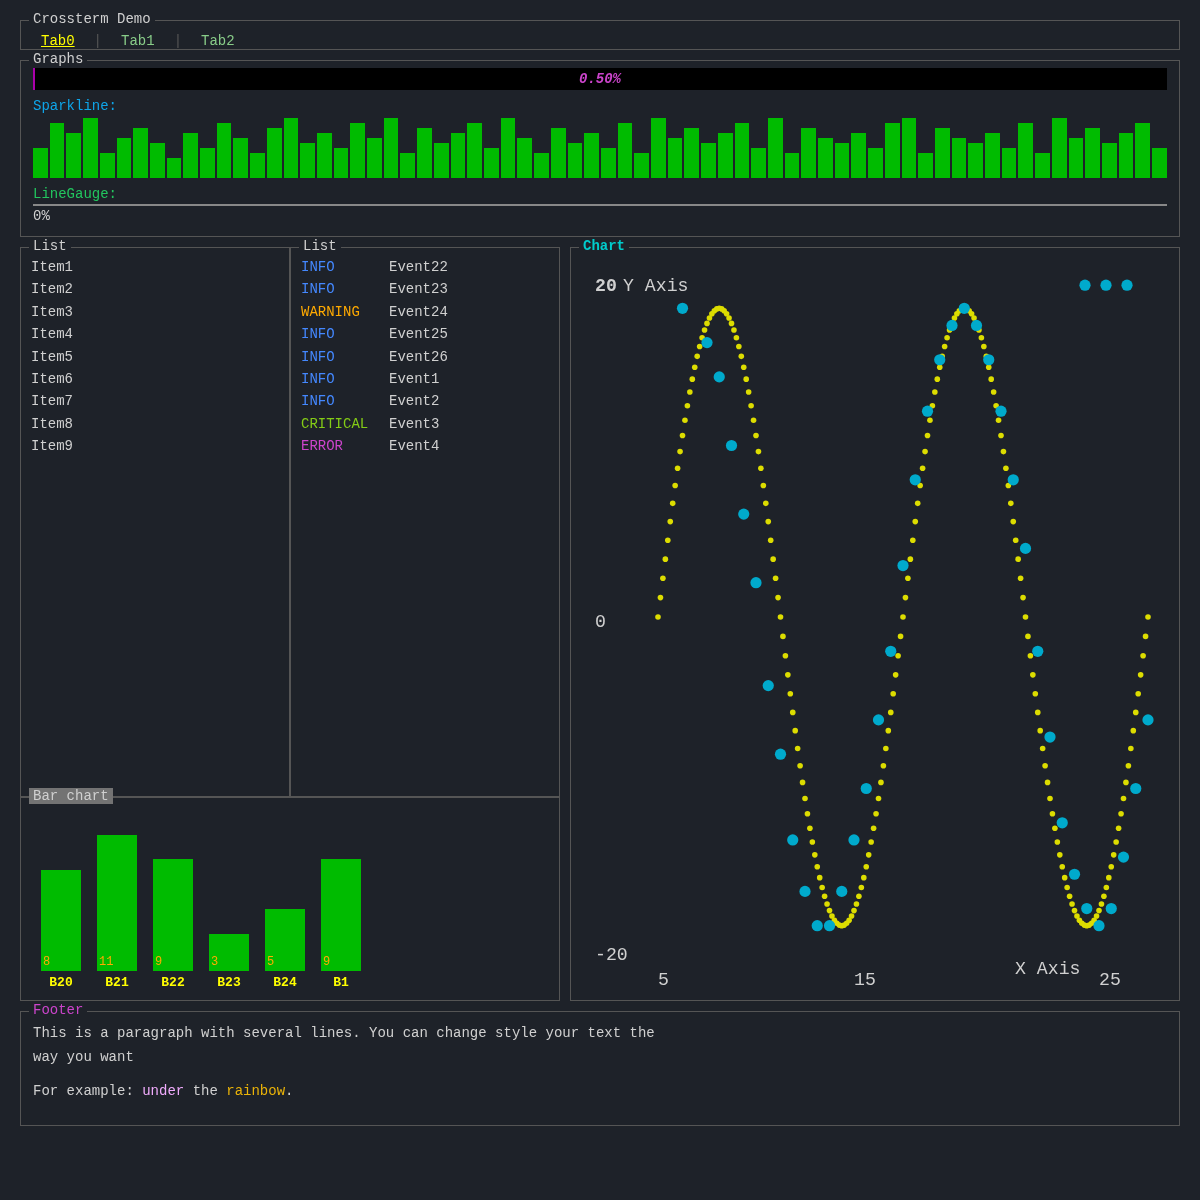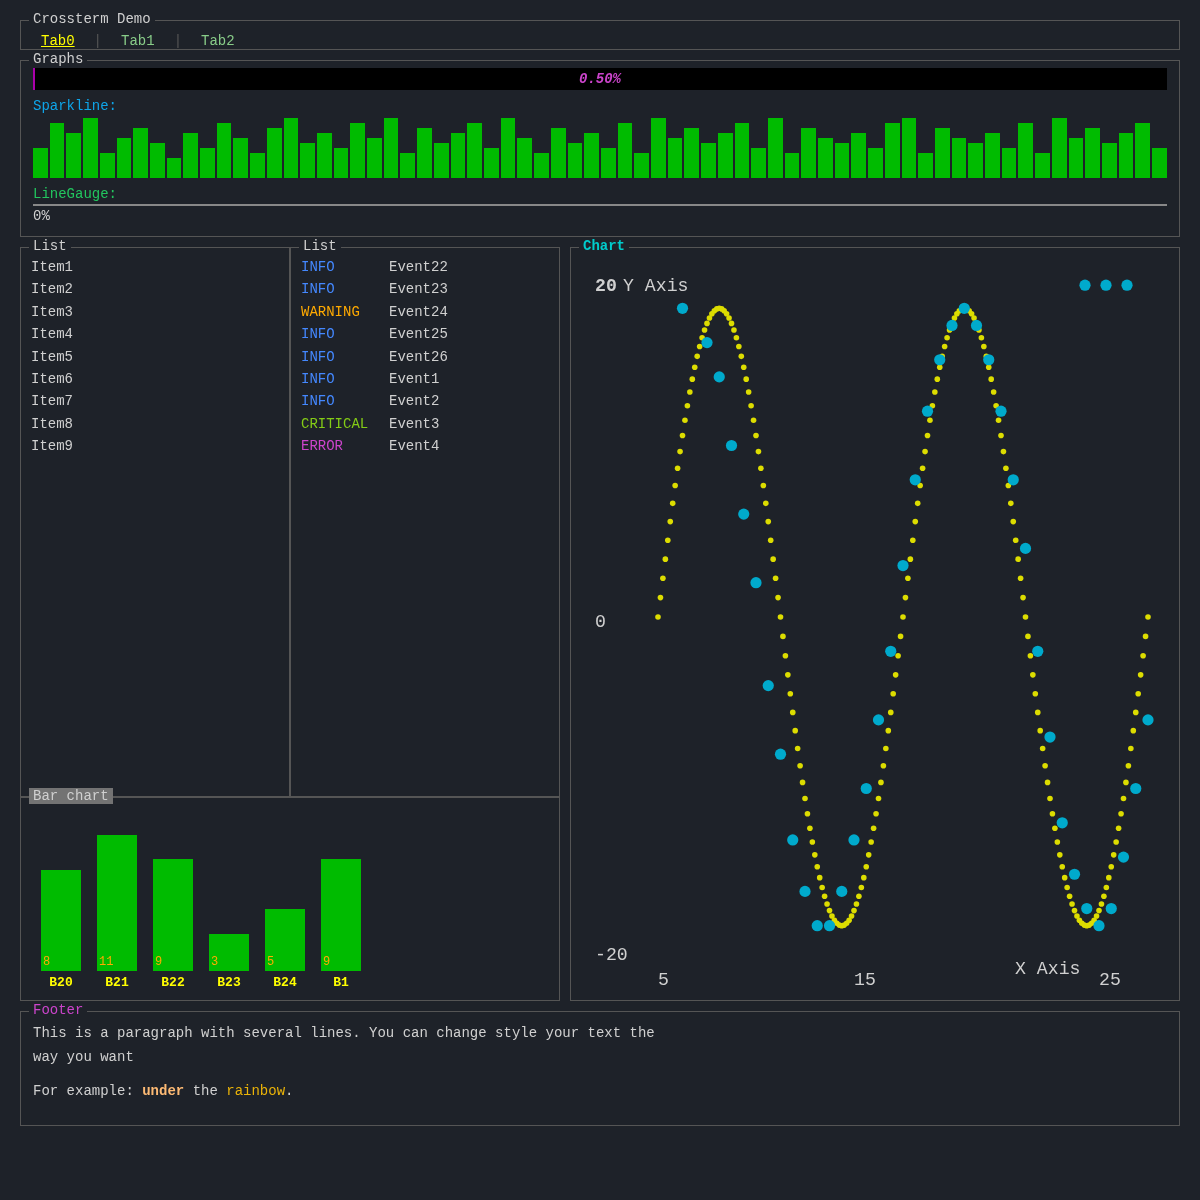--- a/index.html
+++ b/index.html
@@ -239,21 +239,21 @@
       left: 8px;
       background: #1e2229;
       padding: 0 4px;
       color: #cc44cc;
     }
     .footer-text { 
       line-height: 1.7; 
       color: #d0d0d0;
     }
     .footer-text p { margin-bottom: 10px; }
-    .text-red { color: #fdba74; font-weight: bold; }
+    .text-red { color: #f0abfc; }
     .text-cyan { color: #eab308; }
     .text-italic { font-style: italic; }
     .text-bold { font-weight: bold; }
     .text-underline { text-decoration: underline; }
     .text-highlight { background: #555; padding: 0 3px; }
   </style>
 </head>
 <body>
 
 <div id="app-container" class="border-box">

